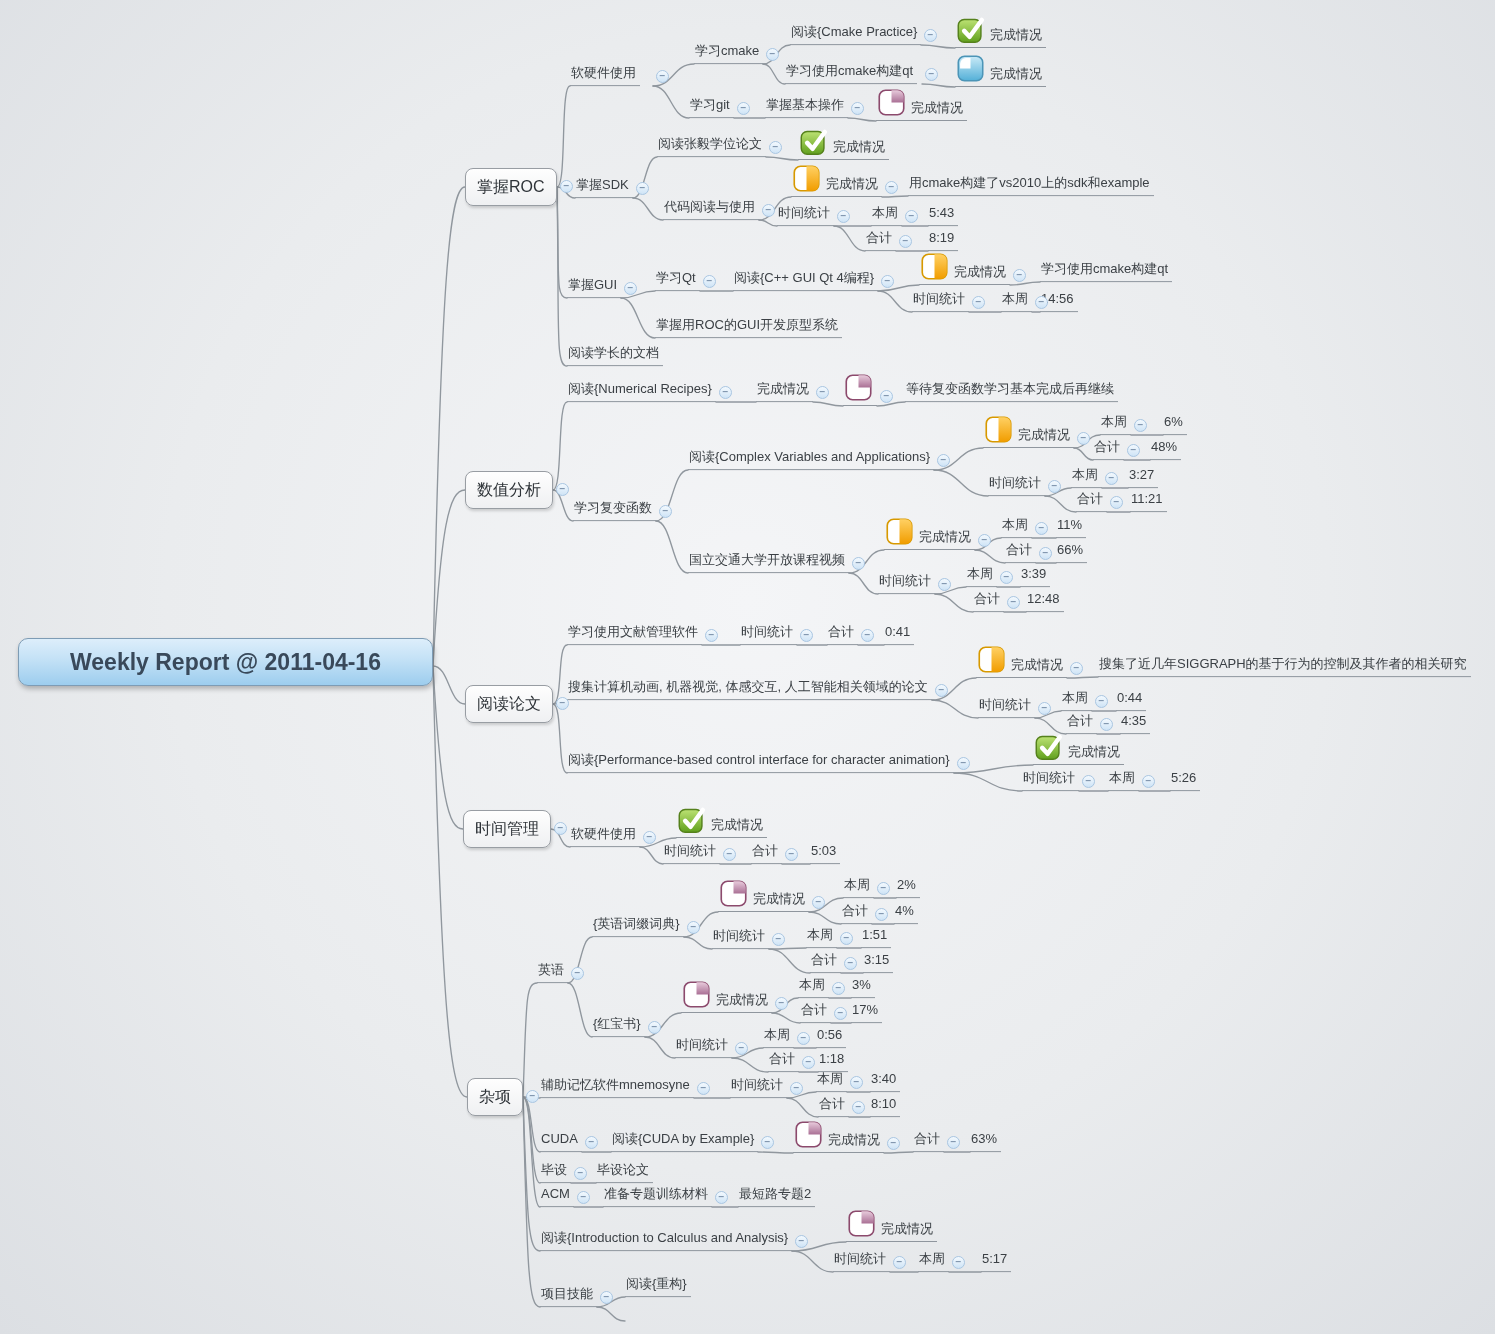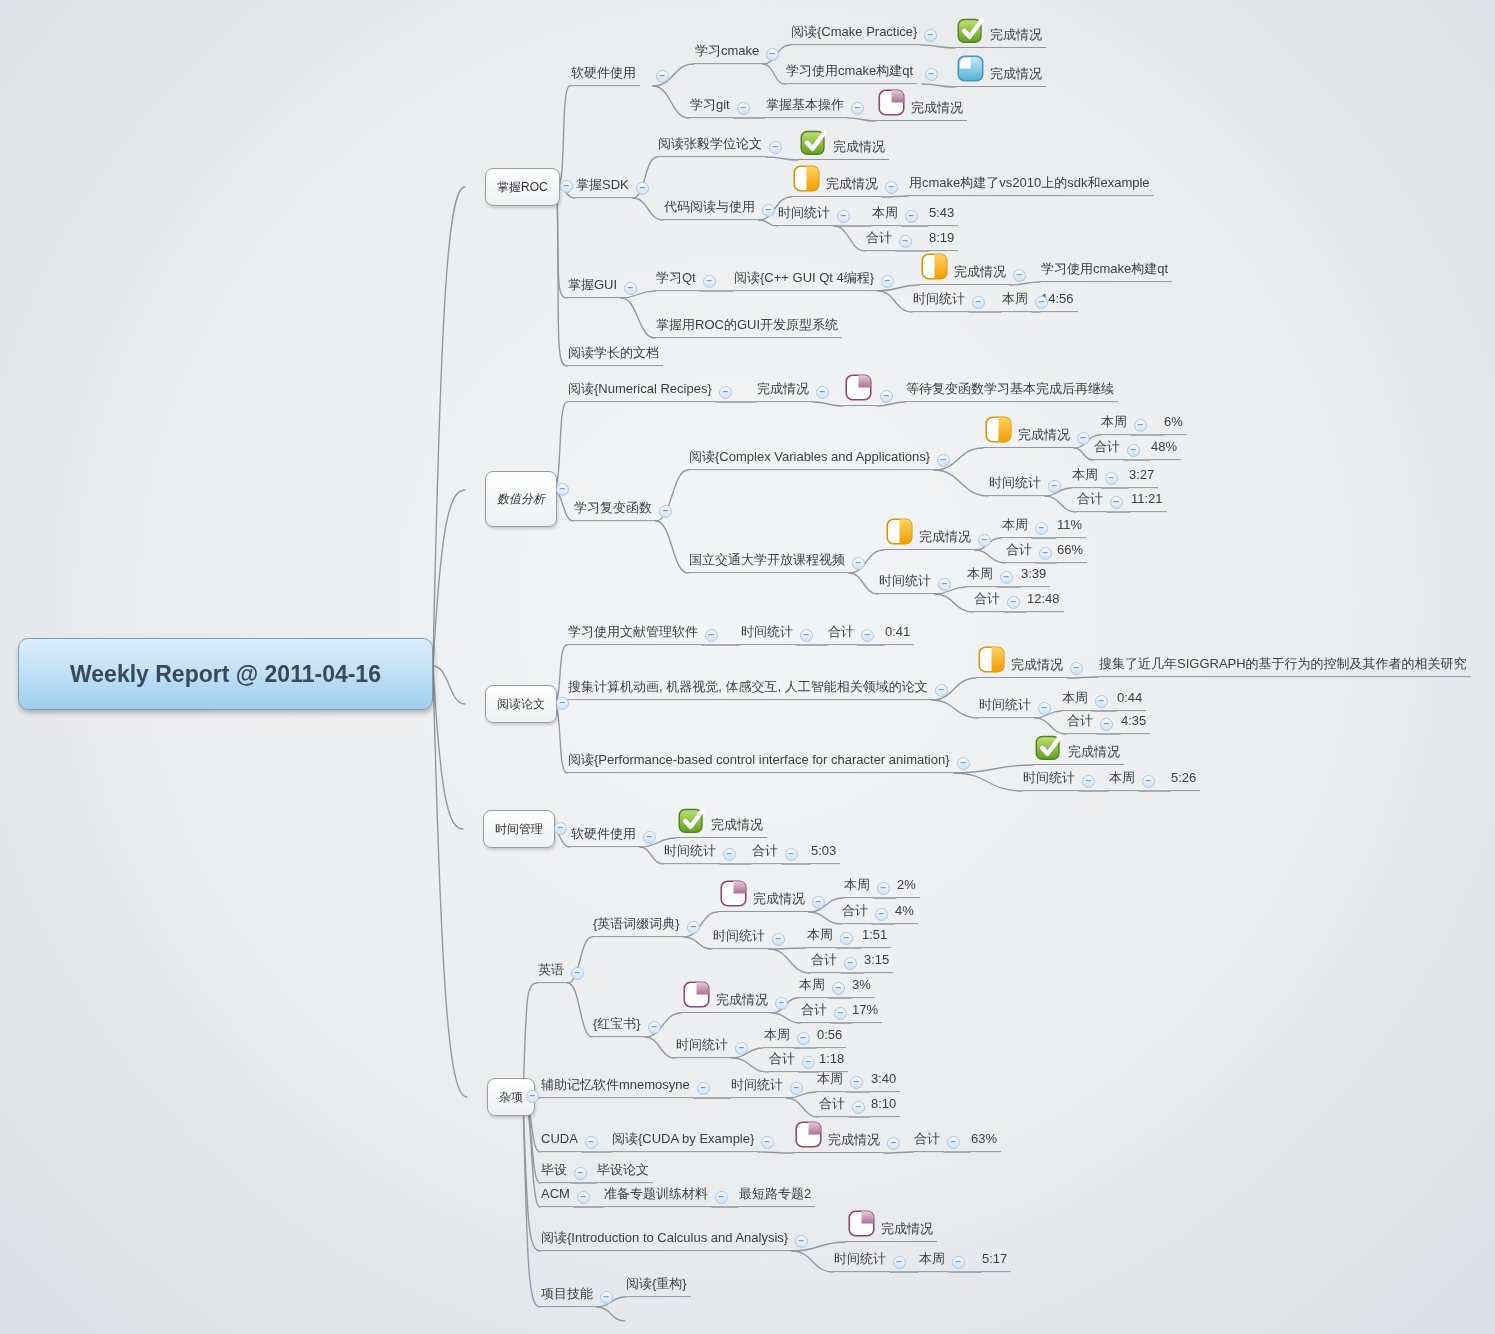--- a/index.html
+++ b/index.html
@@ -5,23 +5,23 @@
   html,body{margin:0;padding:0;}
   .canvas{position:relative;width:1495px;height:1334px;overflow:hidden;
     background:radial-gradient(ellipse at 50% 45%, #f4f5f7 0%, #eaecee 55%, #dcdfe3 100%);
     font-family:"Liberation Sans","DejaVu Sans",sans-serif;color:#3b4045;}
   svg.connectors{position:absolute;left:0;top:0;width:1495px;height:1334px;}
   .edge{fill:none;stroke:#90979e;stroke-width:1.35;stroke-linecap:round;}
   .node{position:absolute;white-space:nowrap;}
   .node.line{display:inline-flex;align-items:flex-end;gap:5px;font-size:13px;
     padding:0 4px 2px 1px;border-bottom:1.4px solid #8f969e;transform:translateY(-100%);}
   .node.line .lbl{line-height:1.3;padding-bottom:1px;}
-  .node.main{display:flex;align-items:center;justify-content:center;font-size:12px;color:#2e3338;
+  .node.main{display:flex;align-items:center;justify-content:center;font-size:16px;color:#2e3338;
     background:linear-gradient(#fefefe,#eff0f2);border:1.3px solid #989da3;border-radius:8px;
-    box-shadow:1px 2px 3px rgba(0,0,0,.16);padding:0 11px;box-sizing:border-box;margin-left:20px;}
+    box-shadow:1px 2px 3px rgba(0,0,0,.16);padding:0 11px;box-sizing:border-box;}
   .node.root{display:flex;align-items:center;justify-content:center;font-size:23px;font-weight:bold;
     color:#39495a;background:linear-gradient(#ddeefb 0%,#c3e1f6 45%,#9dcdee 100%);
     border:1.4px solid #7e9cb5;border-radius:10px;box-shadow:1px 3px 5px rgba(0,0,0,.25);box-sizing:border-box;}
   .ticon{width:29px;height:29px;display:block;margin-bottom:1px;}
   .ticon svg{width:29px;height:29px;display:block;overflow:visible;}
   .badge{position:absolute;width:13px;height:13px;border-radius:50%;box-sizing:border-box;
     background:linear-gradient(#f3f9fe,#cfe4f6);border:1px solid #a9c6e2;color:#7f94ad;
     font-size:10px;line-height:10px;text-align:center;font-weight:bold;}
 </style>
 </head>
@@ -172,27 +172,27 @@
       <path d="M712 1207 C725 1207 725 1207 738 1207" class="edge"></path>
       <path d="M523 1097 C527.25 1220.2 528 1251 540 1251" class="edge"></path>
       <path d="M792 1251 C819 1251 819 1242 846 1242" class="edge"></path>
       <path d="M792 1251 C812.5 1251 812.5 1272 833 1272" class="edge"></path>
       <path d="M890 1272 C904 1272 904 1272 918 1272" class="edge"></path>
       <path d="M949 1272 C965 1272 965 1272 981 1272" class="edge"></path>
       <path d="M523 1097 C527.25 1265 528 1307 540 1307" class="edge"></path>
       <path d="M597 1307 C611 1307 611 1297 625 1297" class="edge"></path>
       <path d="M597 1307 C611 1307 611 1321 625 1321" class="edge"></path>
     </svg>
-  <div class="node root" style="left:18px;top:638px;width:415px;height:72px">
+  <div class="node root" style="left:18px;top:638px;width:415px;height:48px">
     <span class="lbl">Weekly Report @ 2011-04-16</span>
   </div>
 <div class="node main" style="left: 465px; top: 168px; height: 38px;">
       <span class="lbl">掌握ROC</span>
     </div>
-    <div class="node main" style="left: 465px; top: 471px; height: 56px; font-style: italic;">
+    <div class="node main" style="left: 465px; top: 471px; height: 38px;">
       <span class="lbl">数值分析</span>
     </div>
     <div class="node main" style="left: 465px; top: 685px; height: 38px;">
       <span class="lbl">阅读论文</span>
     </div>
     <div class="node main" style="left: 463px; top: 810px; height: 38px;">
       <span class="lbl">时间管理</span>
     </div>
     <div class="node main" style="left: 467px; top: 1078px; height: 38px;">
       <span class="lbl">杂项</span>

